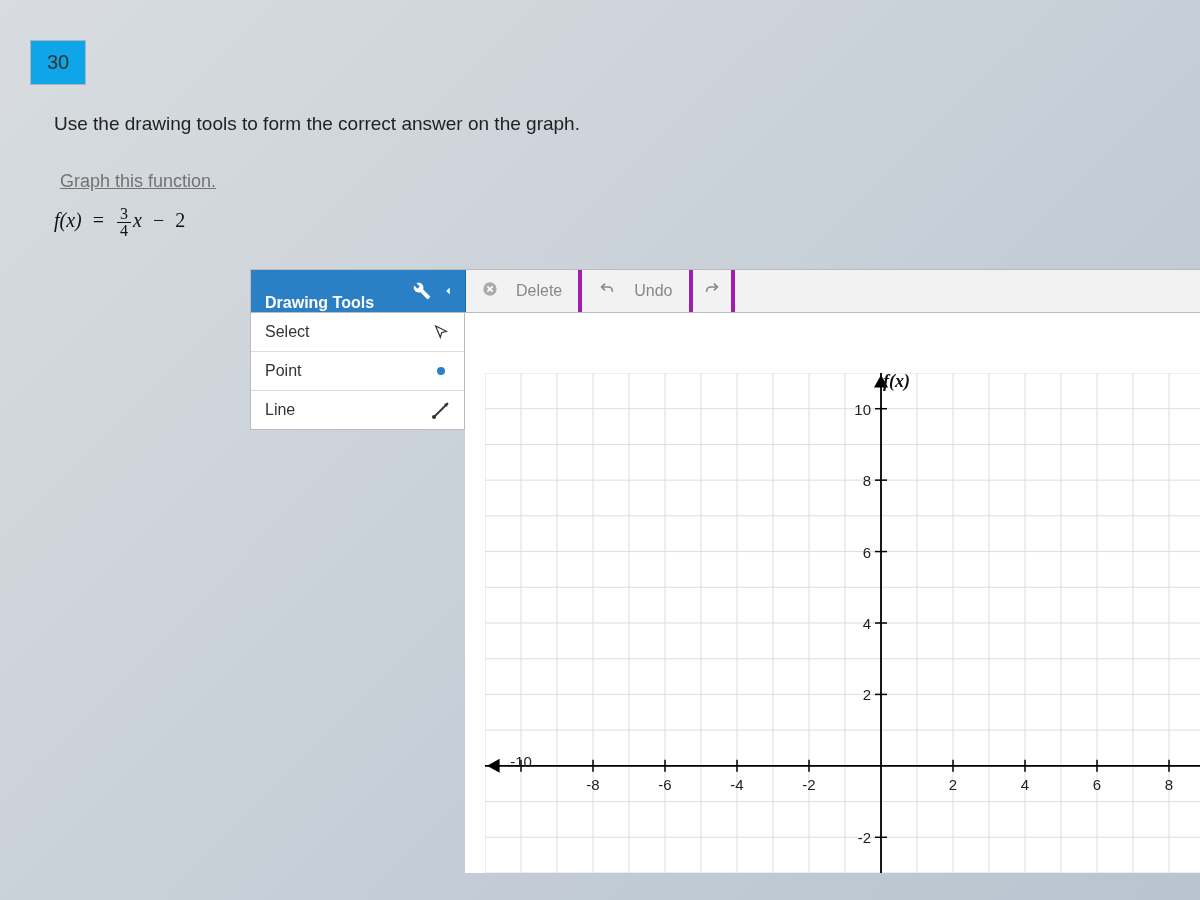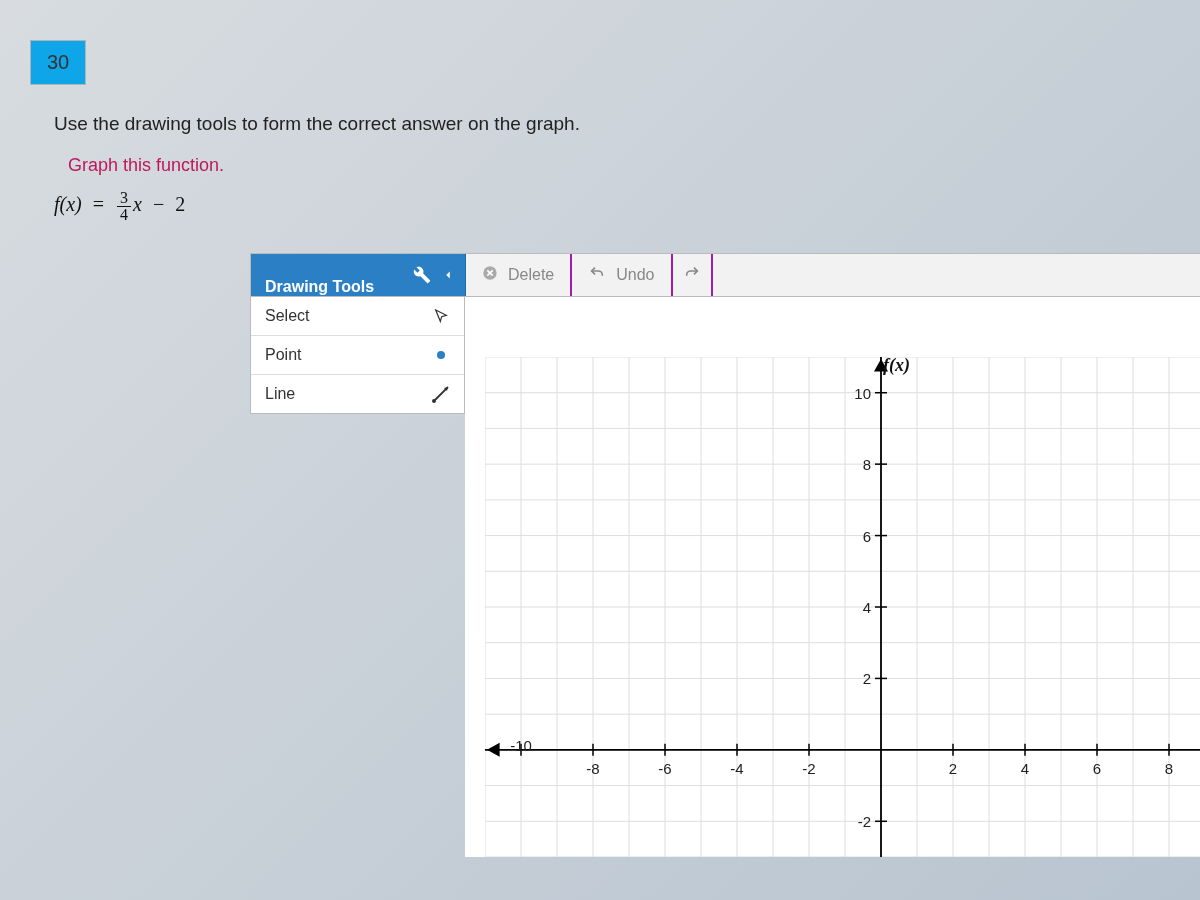--- a/index.html
+++ b/index.html
@@ -17,27 +17,28 @@
     border: 1px solid #b0b4b8;
     padding: 10px 16px;
     font-size: 20px;
     color: #333;
     margin-bottom: 28px;
   }
   .instruction {
     font-size: 19px;
     color: #222;
     margin-left: 24px;
-    margin-bottom: 20px;
+    margin-bottom: 36px;
   }
   .sub-instruction {
     font-size: 18px;
-    color: #be185d;
-    margin-left: 38px;
+    color: #737373;
+    margin-left: 30px;
     margin-bottom: 14px;
+    text-decoration: underline;
   }
   .equation {
     font-size: 20px;
     color: #111;
     margin-left: 24px;
     margin-bottom: 30px;
     font-family: 'Times New Roman', serif;
     font-style: italic;
   }
   .equation .fraction {
@@ -83,22 +84,22 @@
     color: #2b7fc4;
     font-size: 16px;
     border-right: 1px solid #ccc;
   }
   .toolbar-btn {
     display: flex;
     align-items: center;
     padding: 0 16px;
     color: #888;
     font-size: 16px;
-    border-right: 2px solid #a21caf;
-    gap: 10px;
+    border-right: 4px solid #a21caf;
+    gap: 18px;
   }
   .toolbar-btn.small { padding: 0 10px; }
   .tools-panel {
     width: 215px;
     border-left: 1px solid #bbb;
     border-right: 1px solid #bbb;
     border-bottom: 1px solid #bbb;
     background: #fff;
     float: left;
   }

